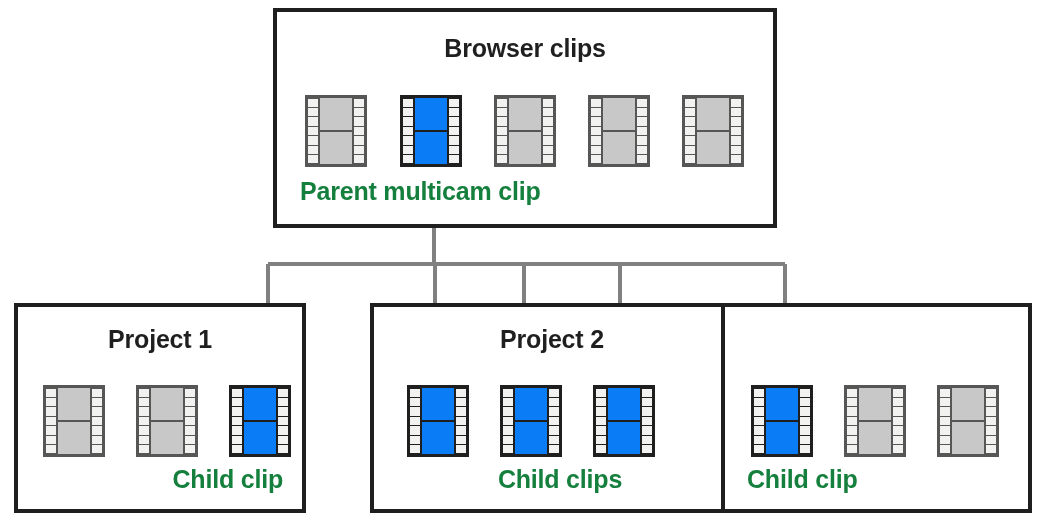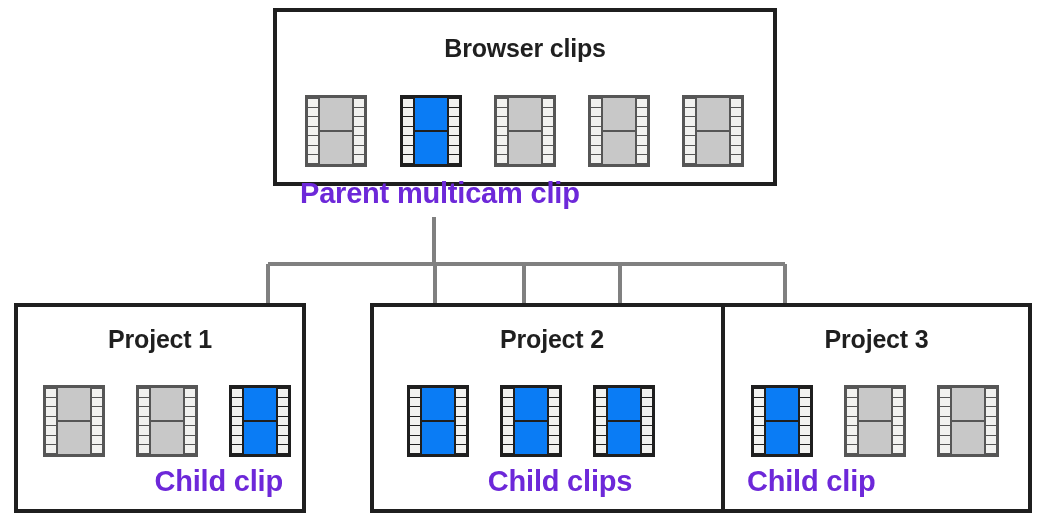--- a/index.html
+++ b/index.html
@@ -18,43 +18,43 @@
     overflow: hidden;
   }
 
   
   .panel {
     position: absolute;
     box-sizing: border-box;
     border: 4px solid #1f1f1f;
     background: #ffffff;
   }
-  #browser-panel { left: 273px; top: 8px;  width: 504px; height: 178px; }
+  #browser-panel { left: 273px; top: 8px;  width: 504px; height: 220px; }
   #project1-panel{ left: 14px;  top: 303px; width: 292px; height: 210px; }
   #project2-panel{ left: 370px; top: 303px; width: 364px; height: 210px; }
   #project3-panel{ left: 721px; top: 303px; width: 311px; height: 210px; }
 
   .panel-title {
     position: absolute;
     left: 0; right: 0;
     text-align: center;
     font-size: 25px;
     font-weight: bold;
     color: #1f1f1f;
     letter-spacing: -0.2px;
     white-space: nowrap;
   }
   #browser-panel .panel-title { top: 22px; }
   .project .panel-title { top: 18px; }
 
   .panel-caption {
     position: absolute;
-    font-size: 29px;
+    font-size: 25px;
     font-weight: bold;
-    color: #6d28d9;
+    color: #15803d;
     letter-spacing: -0.2px;
     white-space: nowrap;
   }
 
   
   .clip {
     position: absolute;
     display: flex;
     align-items: stretch;
     box-sizing: border-box;
@@ -418,21 +418,20 @@
           <i class="perf"></i>
           <i class="perf"></i>
           <i class="perf"></i>
         </div>
     </div>
 
     <div class="panel-caption" style="left:16px; right:0; text-align:center; top:158px;">Child clips</div>
   </div>
 
   <div class="panel project" id="project3-panel">
-    <div class="panel-title">Project 3</div>
 
     <div class="clip blue selected" style="left:26px;  top:78px; width:62px; height:72px;">
       <div class="perfs">
           <i class="perf"></i>
           <i class="perf"></i>
           <i class="perf"></i>
           <i class="perf"></i>
           <i class="perf"></i>
           <i class="perf"></i>
           <i class="perf"></i>

